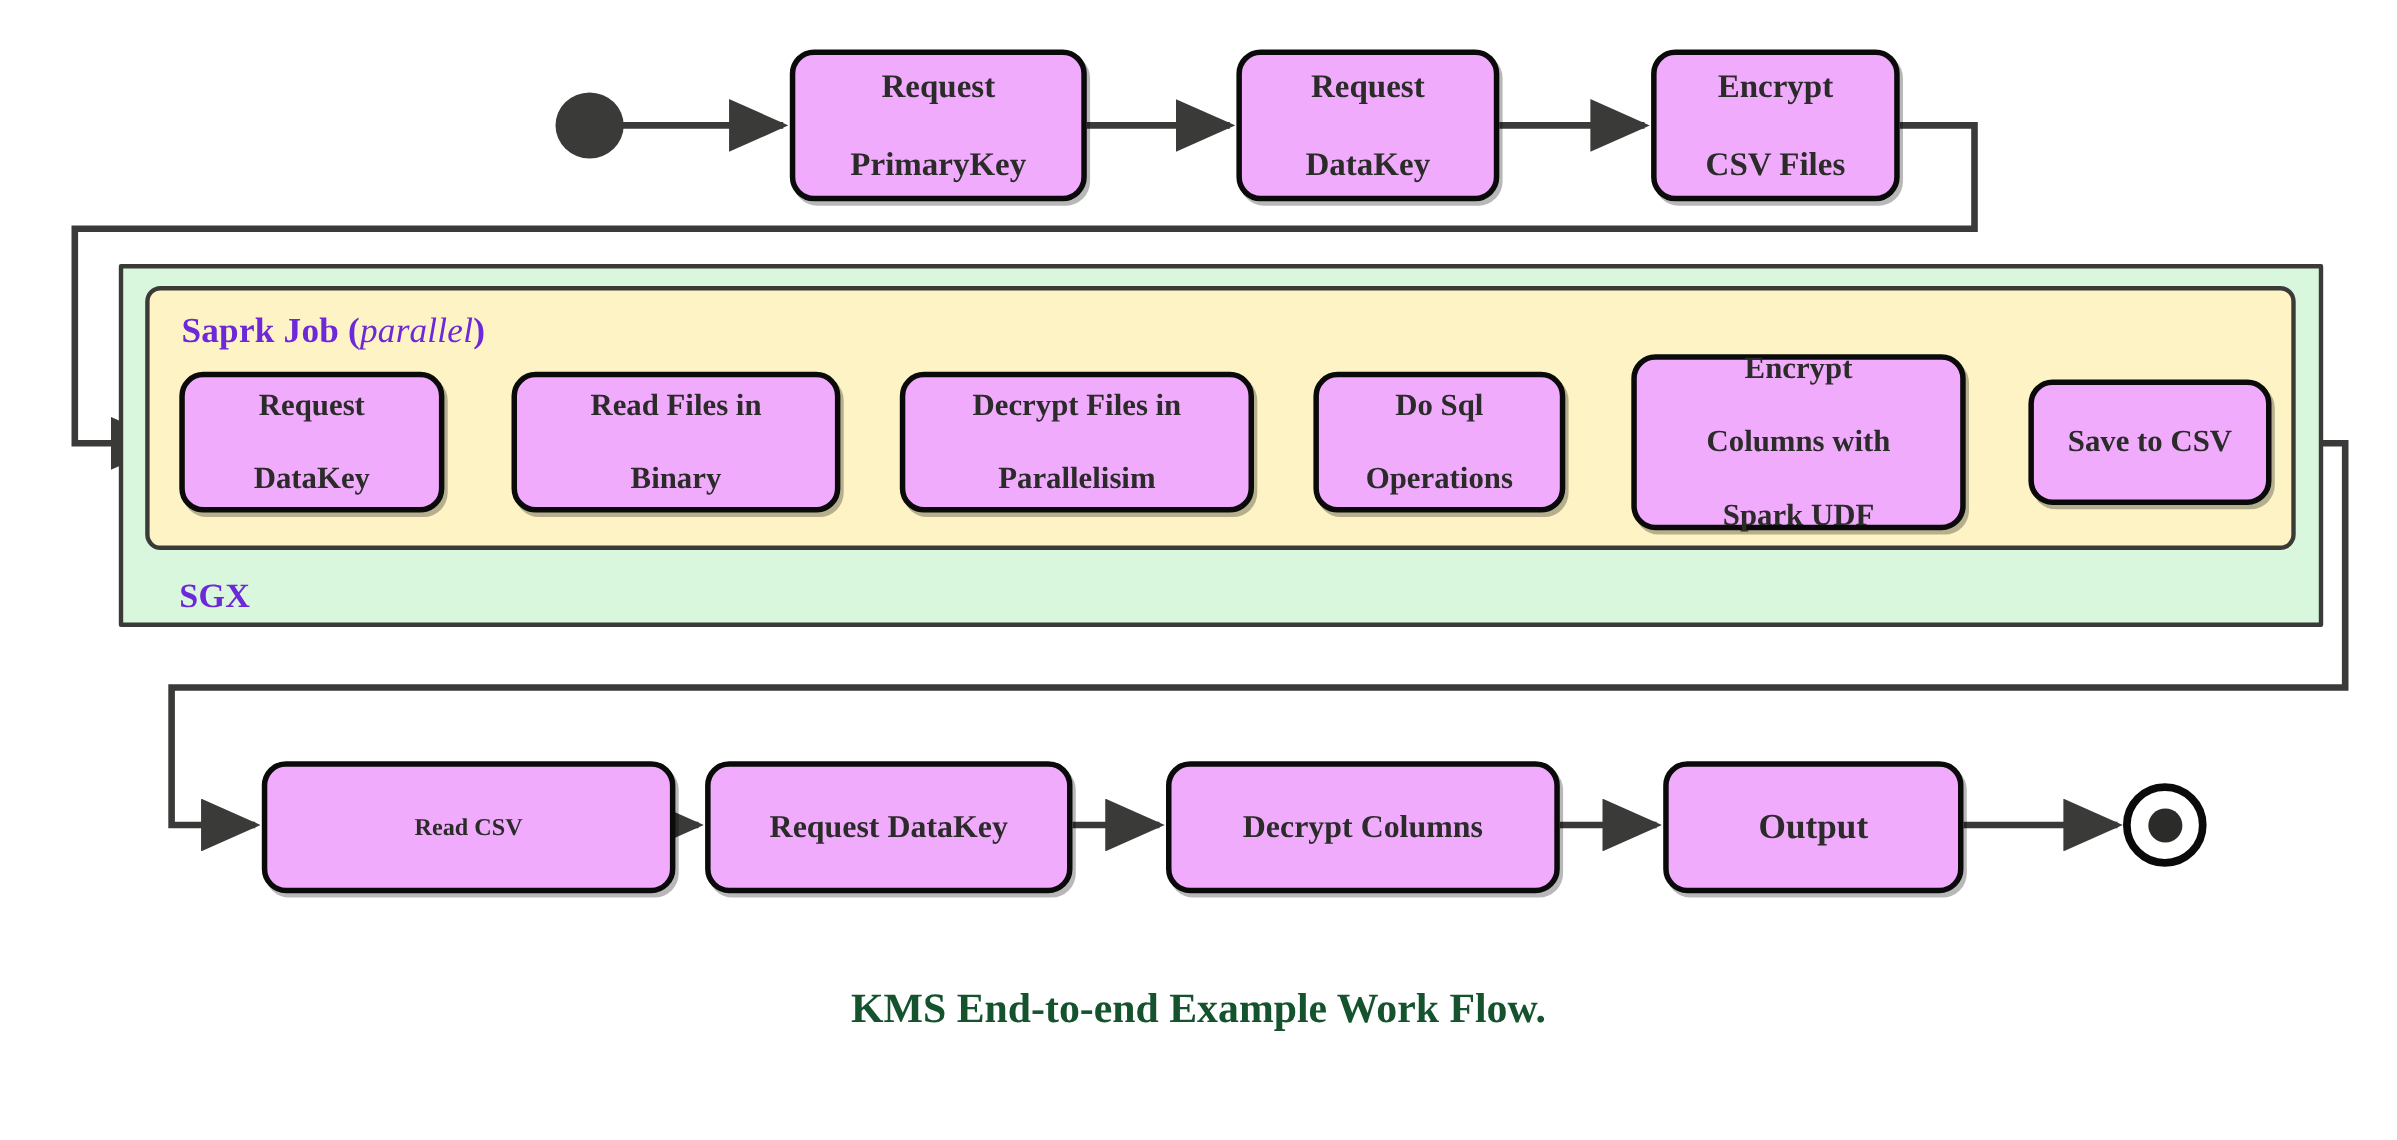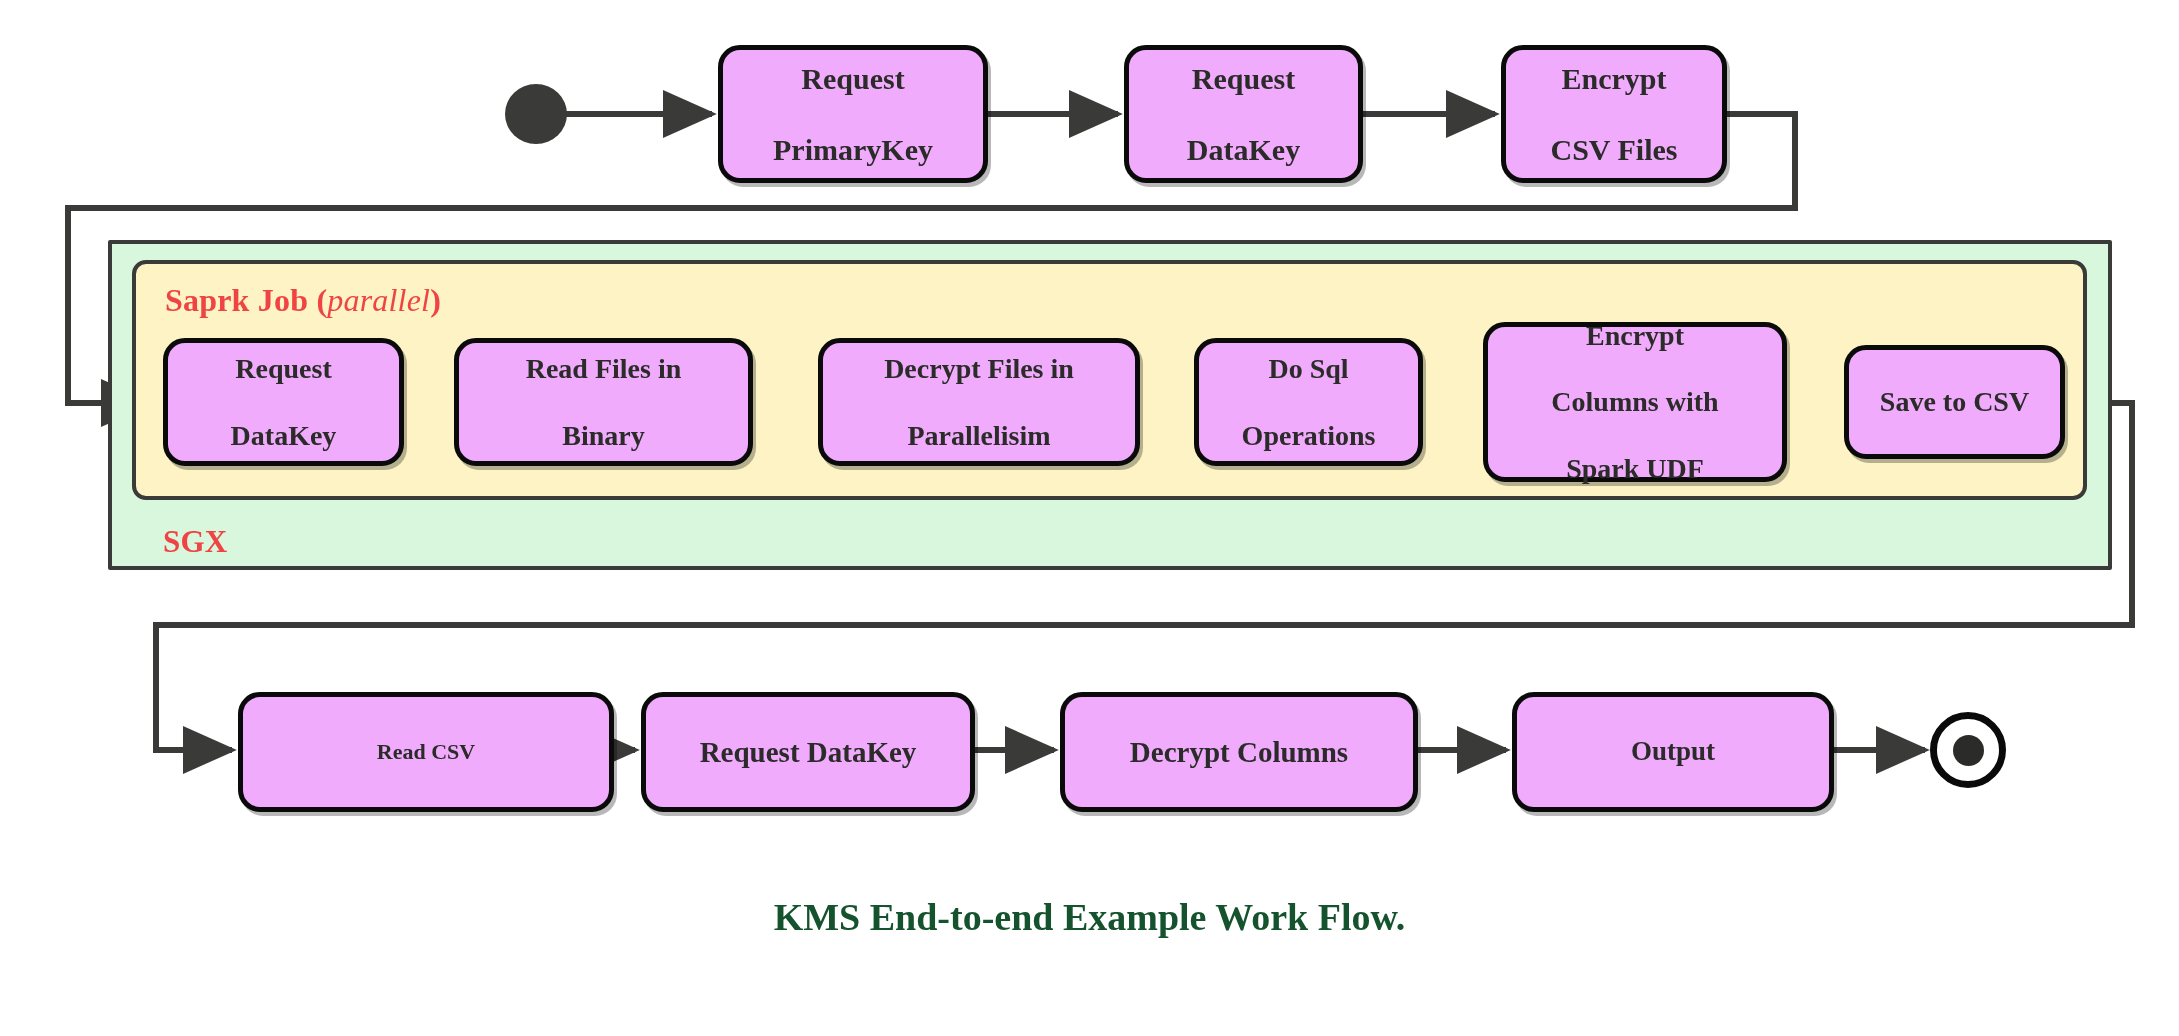--- a/index.html
+++ b/index.html
@@ -37,21 +37,21 @@
     background: #d9f7dd;
     border-radius: 2px;
   }
   .container-inner {
     background: #fdf3c4;
     border-radius: 14px;
   }
   .container-label {
     position: absolute;
     font-weight: bold;
-    color: #ef4444;
+    color: #6d28d9;
     white-space: nowrap;
     letter-spacing: 0.2px;
   }
   .container-label .paren {
     font-weight: bold;
   }
   .container-label .ital {
     font-style: italic;
     font-weight: normal;
   }
@@ -165,21 +165,21 @@
   </div>
 
   <div class="node" style="left:1501px; top:45px; width:226px; height:138px; font-size:30px;">
     <span><span>Encrypt</span><br><span>CSV Files</span></span>
   </div>
 
   <div class="node" style="left:163px; top:338px; width:241px; height:128px; font-size:28px;">
     <span><span>Request</span><br><span>DataKey</span></span>
   </div>
 
-  <div class="node" style="left:454px; top:338px; width:299px; height:128px; font-size:28px;">
+  <div class="node" style="left:465px; top:338px; width:299px; height:128px; font-size:28px;">
     <span><span>Read Files in</span><br><span>Binary</span></span>
   </div>
 
   <div class="node" style="left:818px; top:338px; width:322px; height:128px; font-size:28px;">
     <span><span>Decrypt Files in</span><br><span>Parallelisim</span></span>
   </div>
 
   <div class="node" style="left:1194px; top:338px; width:229px; height:128px; font-size:28px;">
     <span><span>Do Sql</span><br><span>Operations</span></span>
   </div>
@@ -205,21 +205,21 @@
         <span>Decrypt Columns</span>
       </span>
   </div>
 
   <div class="node" style="left:641px; top:692px; width:334px; height:120px; font-size:29px;">
     <span>
         <span>Request DataKey</span>
       </span>
   </div>
 
-  <div class="node" style="left:1512px; top:692px; width:322px; height:120px; font-size:27px;">
+  <div class="node" style="left:1512px; top:692px; width:273px; height:120px; font-size:32px;">
     <span>
         <span>Output</span>
       </span>
   </div>
 
   <div class="caption" style="left:0; top:895px; font-size:38px;">KMS End-to-end Example Work Flow.</div>
 
 </div>
 
 </body></html>

